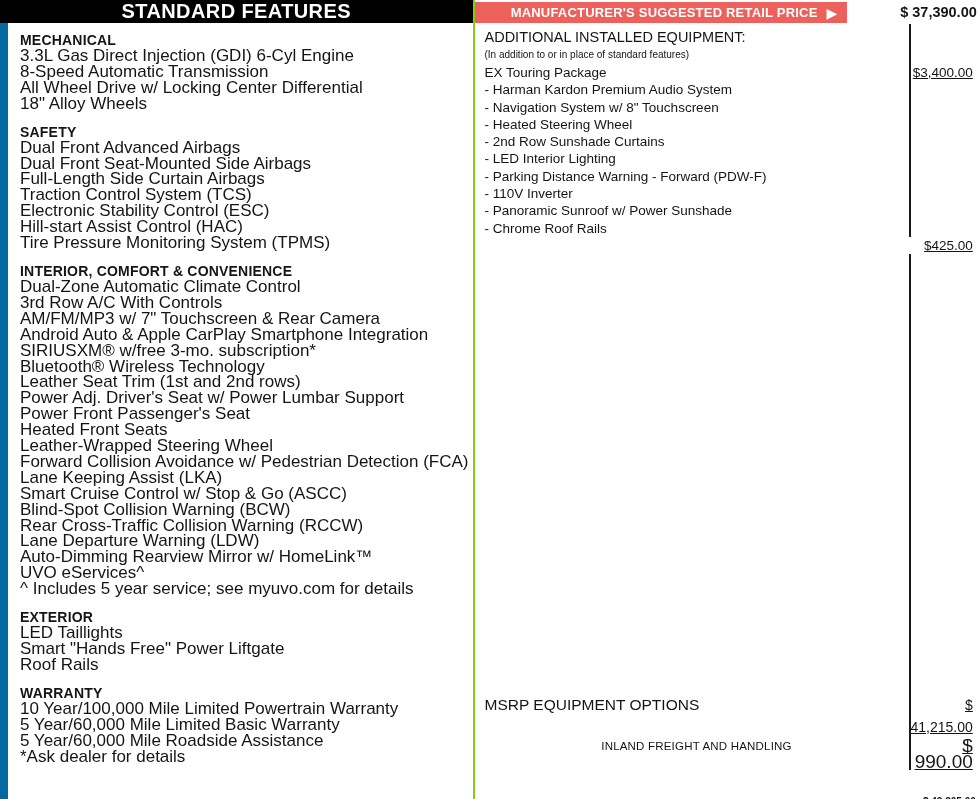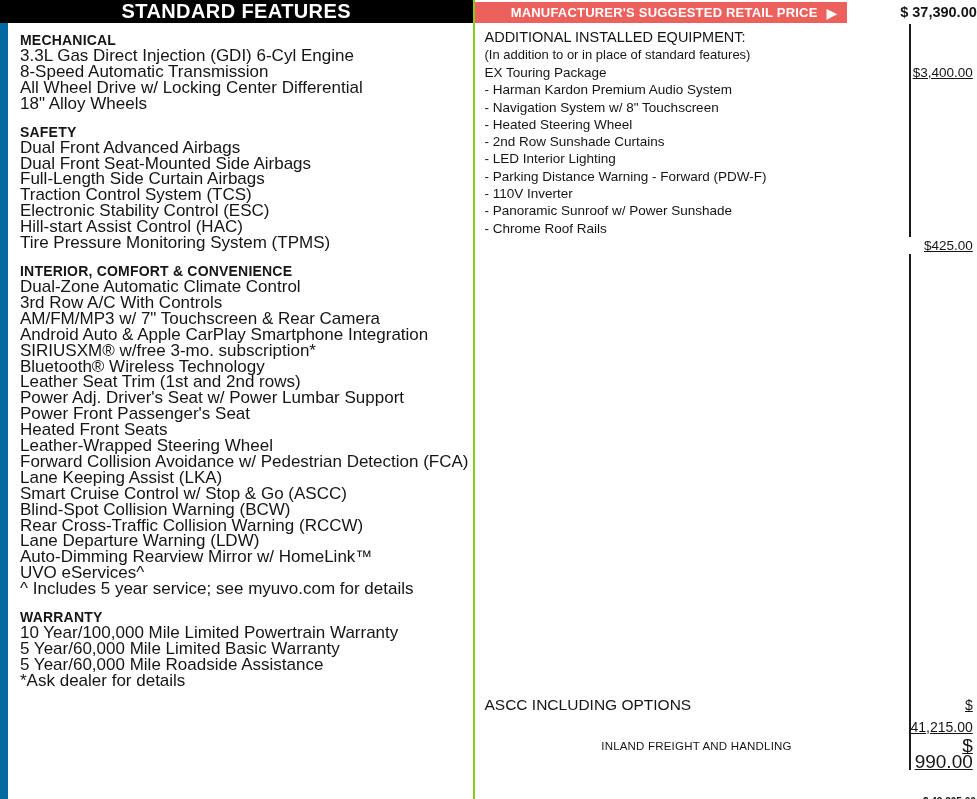--- a/index.html
+++ b/index.html
@@ -45,21 +45,21 @@
   .rc-main{flex:1;display:flex;flex-direction:column;}
   [data-repeat]{display:contents;}
   .row{display:flex;}
   .cell-desc{
     width:436px;box-sizing:border-box;border-right:2px solid #1a1a1a;
     padding-left:10px;white-space:nowrap;
   }
   .cell-price{flex:1;text-align:right;padding-right:7px;font-size:13.5px;text-decoration:underline;}
 
   .eq-head .cell-desc{font-size:14.5px;line-height:18px;padding-top:4px;}
-  .eq-sub  .cell-desc{font-size:13px;line-height:18px;}
+  .eq-sub  .cell-desc{font-size:10px;line-height:18px;}
   .eq-row  .cell-desc{font-size:13.5px;line-height:17.3px;}
   .eq-row  .cell-price{line-height:17.3px;}
 
   .spacer-row{flex:1;}
   .spacer-row .cell-desc{height:100%;}
 
   .msrp-row .cell-desc{font-size:15.5px;line-height:22px;padding-bottom:20px;}
   .msrp-row .cell-price{font-size:14px;line-height:22px;}
   .freight-row .cell-desc{
     font-size:11.5px;line-height:16px;text-align:center;
@@ -97,20 +97,26 @@
         <div class="feat">Dual Front Advanced Airbags</div><div class="feat">Dual Front Seat-Mounted Side Airbags</div><div class="feat">Full-Length Side Curtain Airbags</div><div class="feat">Traction Control System (TCS)</div><div class="feat">Electronic Stability Control (ESC)</div><div class="feat">Hill-start Assist Control (HAC)</div><div class="feat">Tire Pressure Monitoring System (TPMS)</div></div>
       </div>
 
       <div class="section">
         <div class="sec-title">INTERIOR, COMFORT &amp; CONVENIENCE</div>
         <div data-repeat="left.sections.2.items">
           
         <div class="feat">Dual-Zone Automatic Climate Control</div><div class="feat">3rd Row A/C With Controls</div><div class="feat">AM/FM/MP3 w/ 7" Touchscreen &amp; Rear Camera</div><div class="feat">Android Auto &amp; Apple CarPlay Smartphone Integration</div><div class="feat">SIRIUSXM®  w/free 3-mo. subscription*</div><div class="feat">Bluetooth®  Wireless Technology</div><div class="feat">Leather Seat Trim (1st and 2nd rows)</div><div class="feat">Power Adj. Driver's Seat w/ Power Lumbar Support</div><div class="feat">Power Front Passenger's Seat</div><div class="feat">Heated Front Seats</div><div class="feat">Leather-Wrapped Steering Wheel</div><div class="feat">Forward Collision Avoidance w/ Pedestrian Detection (FCA)</div><div class="feat">Lane Keeping Assist (LKA)</div><div class="feat">Smart Cruise Control w/ Stop &amp; Go (ASCC)</div><div class="feat">Blind-Spot Collision Warning (BCW)</div><div class="feat">Rear Cross-Traffic Collision Warning (RCCW)</div><div class="feat">Lane Departure Warning (LDW)</div><div class="feat">Auto-Dimming Rearview Mirror w/ HomeLink™</div><div class="feat">UVO eServices^</div><div class="feat">^ Includes 5 year service; see myuvo.com for details</div></div>
       </div>
 
+      <div class="section">
+        <div class="sec-title">EXTERIOR</div>
+        <div data-repeat="left.sections.3.items">
+          
+        <div class="feat">LED Taillights</div><div class="feat">Smart "Hands Free" Power Liftgate</div><div class="feat">Roof Rails</div></div>
+      </div>
 
       <div class="section">
         <div class="sec-title">WARRANTY</div>
         <div data-repeat="left.sections.4.items">
           
         <div class="feat">10 Year/100,000 Mile Limited Powertrain Warranty</div><div class="feat">5 Year/60,000 Mile Limited Basic Warranty</div><div class="feat">5 Year/60,000 Mile Roadside Assistance</div><div class="feat">*Ask dealer for details</div></div>
       </div>
 
     </div>
   </div>
@@ -193,21 +199,21 @@
             <div class="cell-price">$425.00</div>
           </div>
         </div>
 
       <div class="row spacer-row">
         <div class="cell-desc"></div>
         <div class="cell-price"></div>
       </div>
 
       <div class="row msrp-row">
-        <div class="cell-desc">ASCC INCLUDING OPTIONS</div>
+        <div class="cell-desc">MSRP EQUIPMENT OPTIONS</div>
         <div class="cell-price">$ 41,215.00</div>
       </div>
 
       <div class="row freight-row">
         <div class="cell-desc">INLAND FREIGHT AND HANDLING</div>
         <div class="cell-price">$ 990.00</div>
       </div>
 
     </div>
 

